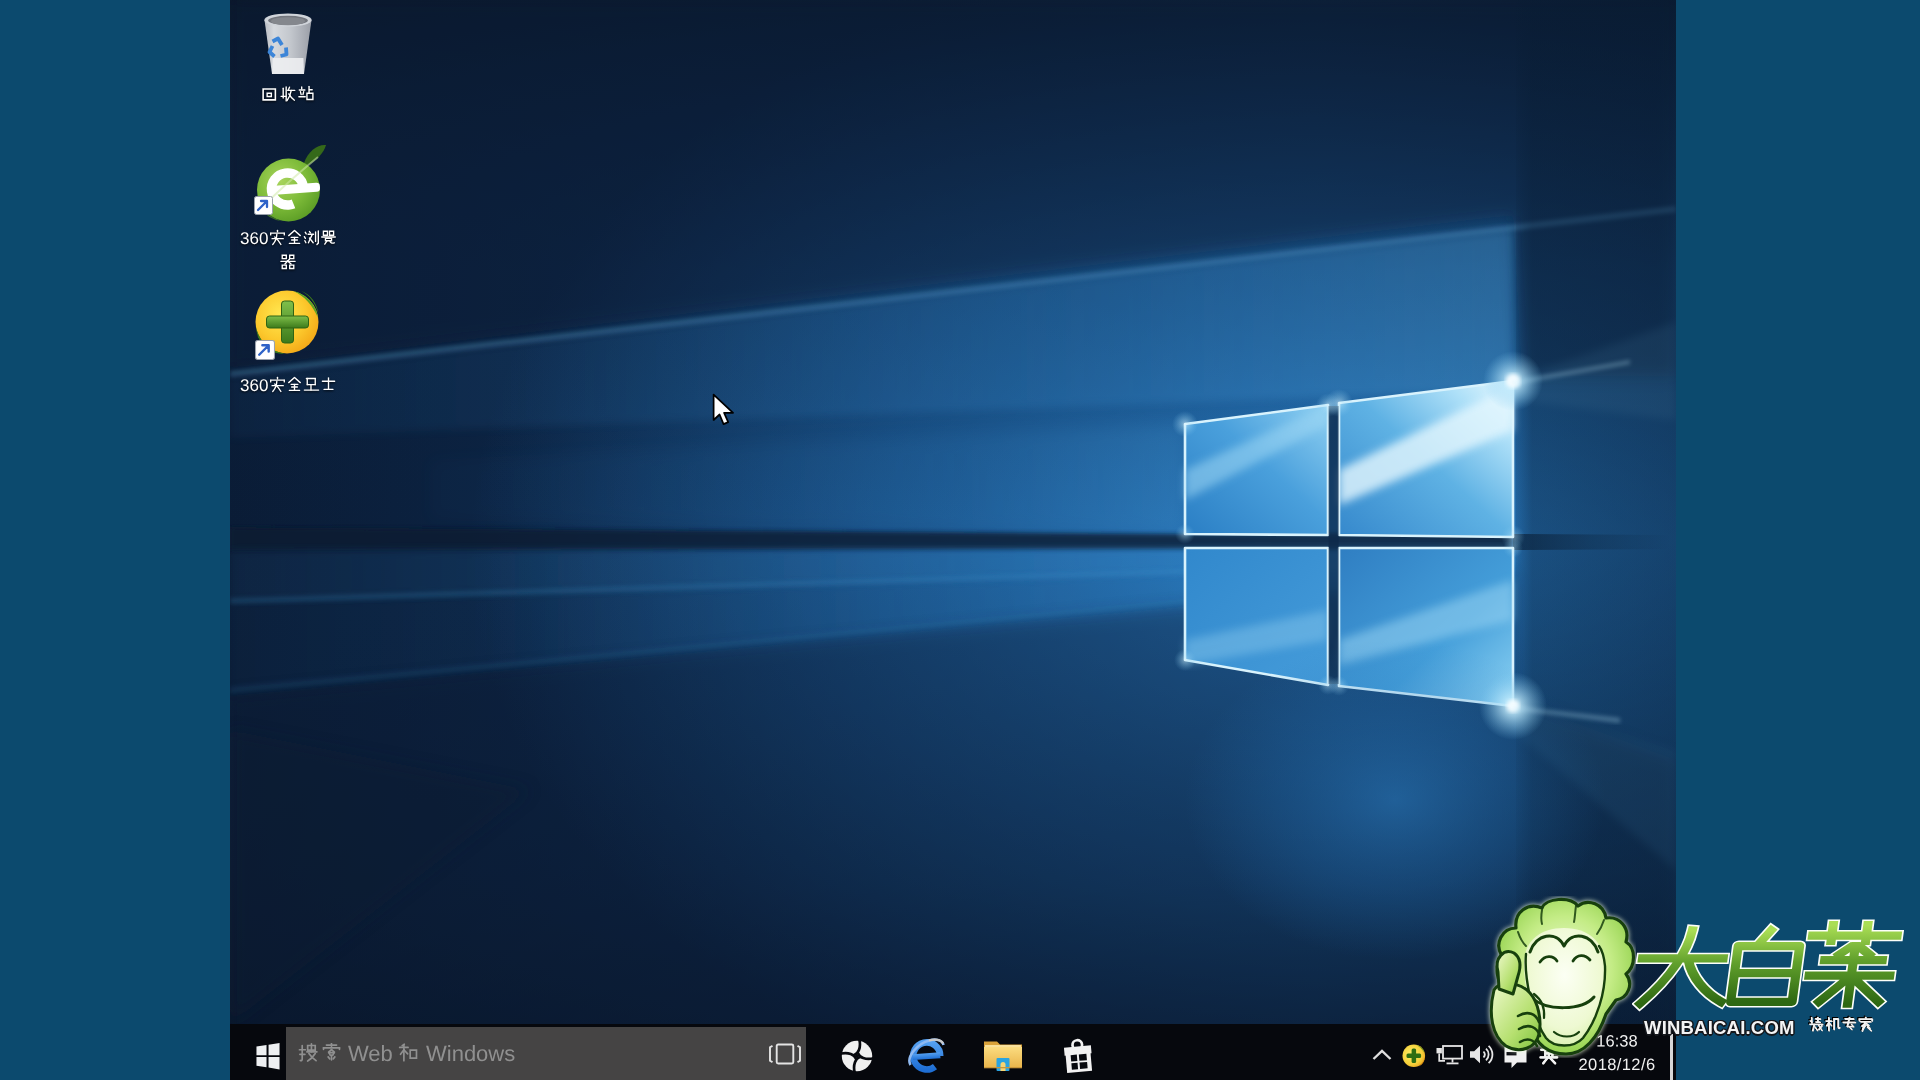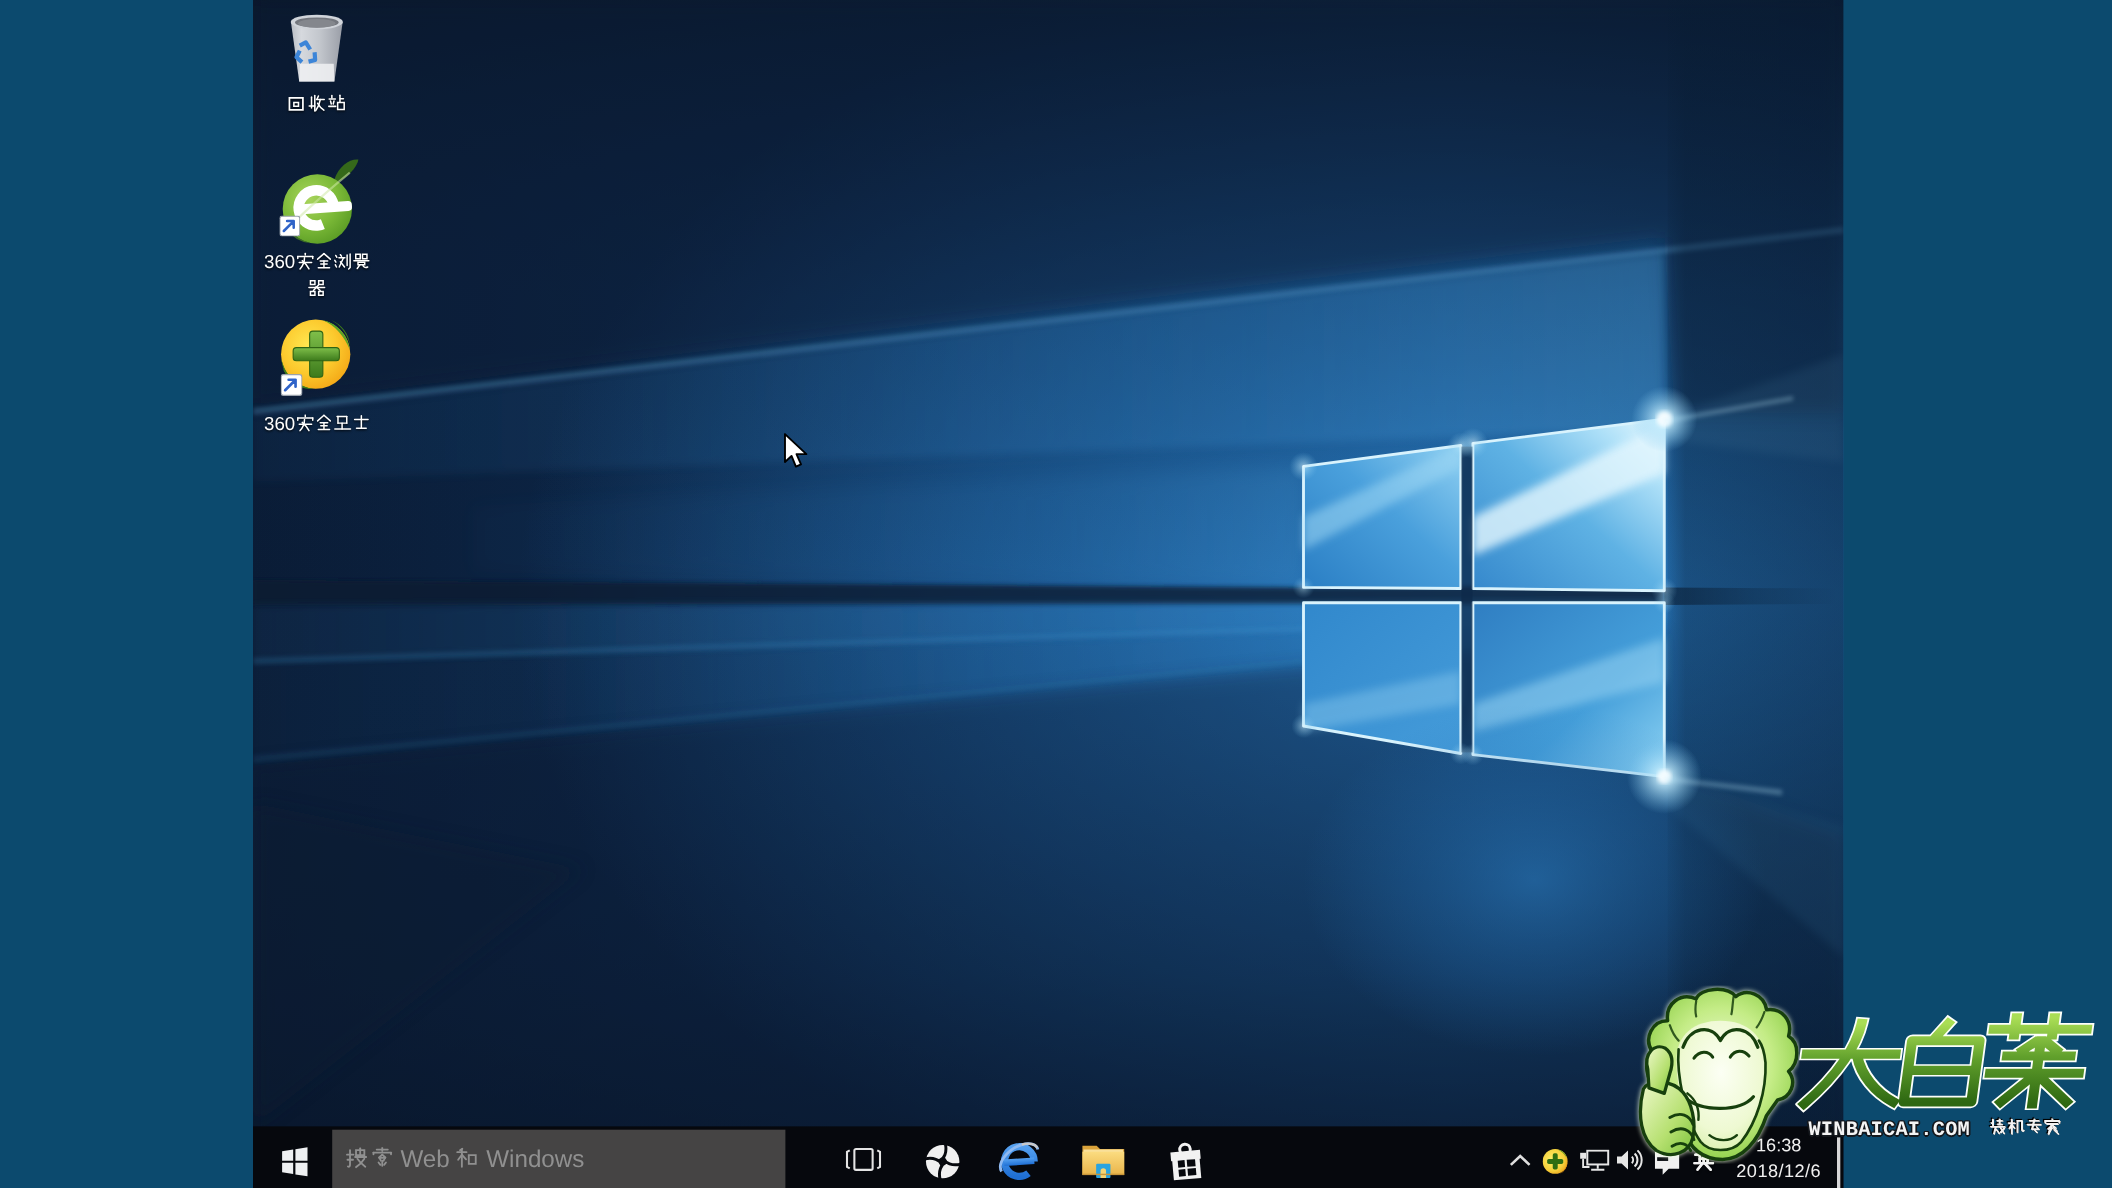--- a/index.html
+++ b/index.html
@@ -1,18 +1,18 @@
 <!DOCTYPE html>
 <html><head><meta charset="utf-8"><style>
 html,body{margin:0;padding:0;background:#000;width:1920px;height:1080px;overflow:hidden;font-family:"Liberation Sans",sans-serif;-webkit-font-smoothing:antialiased}
 #stage{position:absolute;left:0;top:0;width:1920px;height:1080px;background:#0c4a6e}
 #desk{position:absolute;left:230px;top:0;width:1446px;height:1080px;overflow:hidden}
 #wp{position:absolute;left:0;top:0}
 #tb{position:absolute;left:0;top:1024px;width:1446px;height:56px;background:#06080d}
-#sbox{position:absolute;left:72px;top:3px;width:412px;height:53px;background:#454444}
+#sbox{position:absolute;left:56px;top:3px;width:520px;height:53px;background:#454444}
 .abs{position:absolute}
 .lab{filter:drop-shadow(0 1px 1px rgba(0,0,0,.85))}
 .txaa{transform:rotate(0.03deg)}
 text{text-rendering:geometricPrecision}
 </style></head>
 <body>
 <svg width="0" height="0" style="position:absolute">
 <defs>
 <g id="G" fill="none" stroke-linecap="round" stroke-linejoin="round">
 <symbol id="g-hui" viewBox="0 0 100 100">
@@ -616,21 +616,21 @@
 <path d="M138 12 L129 25 M106 30 H170 V94 H106 Z M106 61 H170"></path>
 <path d="M182 18 H270 M202 6 V24 M238 6 V24 M222 32 L212 40 M234 32 L244 40 M228 30 V42 M198 46 H258 M228 46 V96 M184 64 H268 M224 68 L198 94 M232 68 L260 94"></path>
 </g>
 <g fill="none" stroke="url(#grnG)" stroke-width="9.5" stroke-linecap="square" stroke-linejoin="round">
 <path d="M8 44 H92 M56 12 C54 34 42 64 12 96 M56 46 C62 66 78 84 96 94"></path>
 <path d="M138 12 L129 25 M106 30 H170 V94 H106 Z M106 61 H170"></path>
 <path d="M182 18 H270 M202 6 V24 M238 6 V24 M222 32 L212 40 M234 32 L244 40 M228 30 V42 M198 46 H258 M228 46 V96 M184 64 H268 M224 68 L198 94 M232 68 L260 94"></path>
 </g>
 </g>
 </svg>
-<div class="abs" style="left:1644px;top:1017px;font-size:18.5px;font-weight:bold;letter-spacing:0.2px;color:#f4f4f4;font-family:Liberation Mono, monospace;text-shadow:-1.5px 0 #15181d,1.5px 0 #15181d,0 -1.5px #15181d,0 1.5px #15181d,-1px -1px #15181d,1px 1px #15181d,-1px 1px #15181d,1px -1px #15181d">WINBAICAI.COM</div>
+<div class="abs" style="left:1644px;top:1017px;font-size:18.5px;font-weight:bold;letter-spacing:0.2px;color:#f4f4f4;font-family:Liberation Sans, sans-serif;text-shadow:-1.5px 0 #15181d,1.5px 0 #15181d,0 -1.5px #15181d,0 1.5px #15181d,-1px -1px #15181d,1px 1px #15181d,-1px 1px #15181d,1px -1px #15181d">WINBAICAI.COM</div>
 <svg class="abs" style="left:1808px;top:1015px;filter:drop-shadow(0.8px 0.8px 0.6px #000) drop-shadow(-0.8px -0.8px 0.6px #000)" width="70" height="20" viewBox="0 0 70 20" color="#f2f2f2">
 <use href="#g-zhuang" x="0" y="1.5" width="16" height="16"></use>
 <use href="#g-ji" x="16.5" y="1.5" width="16" height="16"></use>
 <use href="#g-zhuan" x="33" y="1.5" width="16" height="16"></use>
 <use href="#g-jia" x="49.5" y="1.5" width="16" height="16"></use>
 <use href="#g-zhuang" x="0.6" y="2" width="16" height="16"></use>
 <use href="#g-ji" x="17.1" y="2" width="16" height="16"></use>
 <use href="#g-zhuan" x="33.6" y="2" width="16" height="16"></use>
 <use href="#g-jia" x="50.1" y="2" width="16" height="16"></use>
 </svg>

